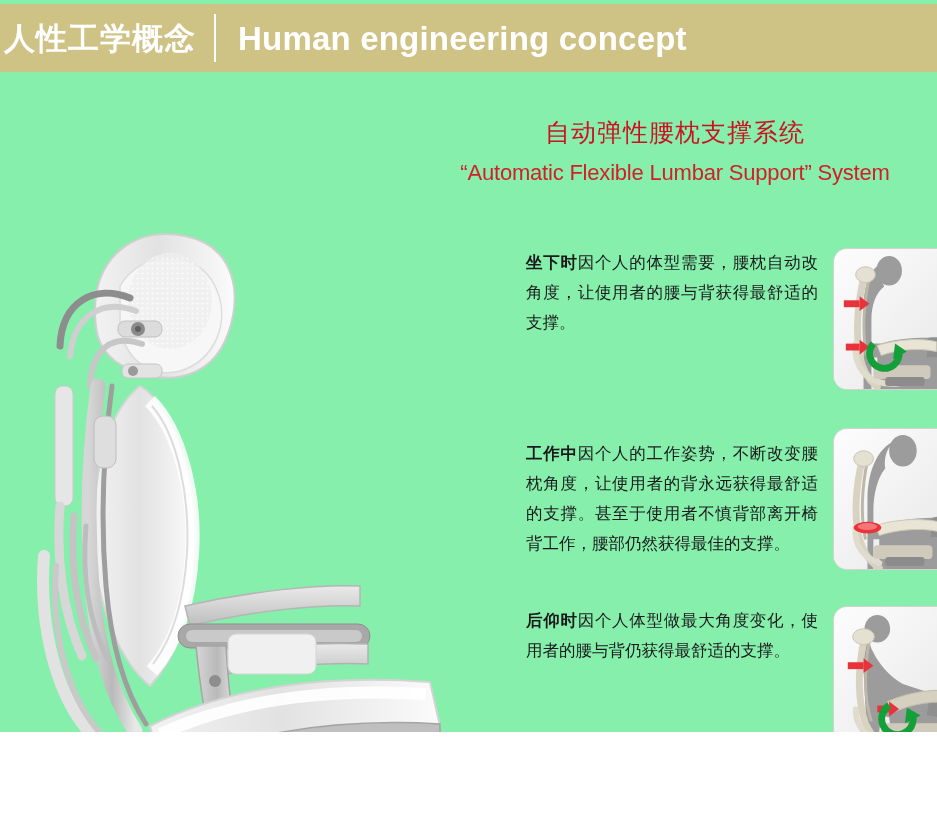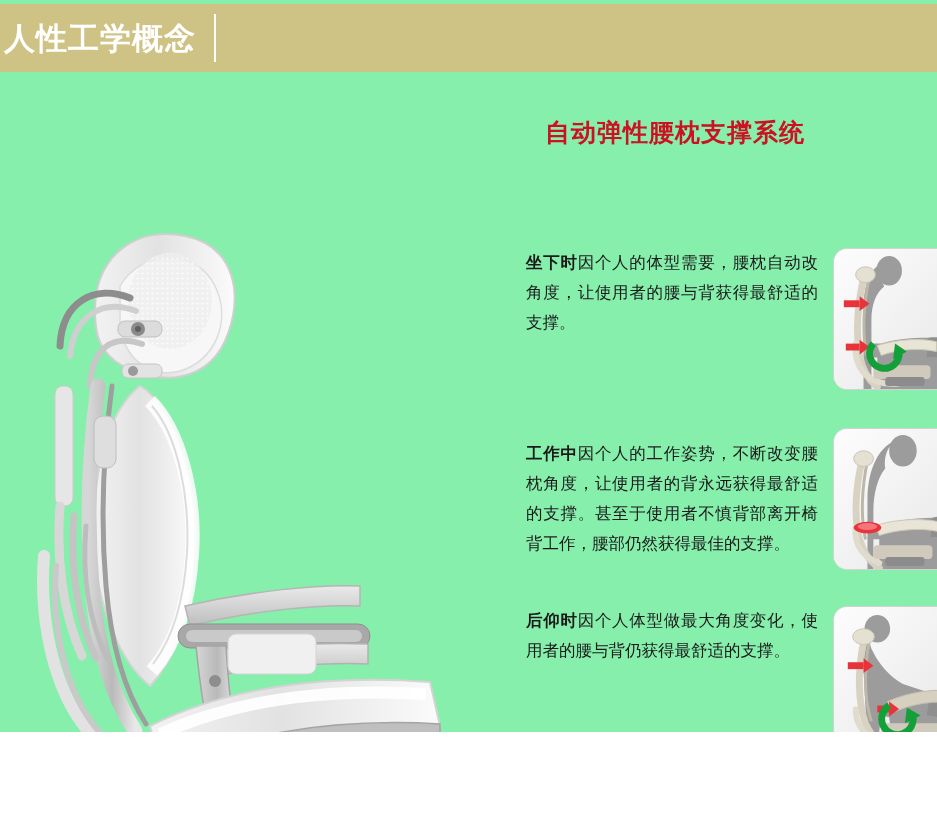--- a/index.html
+++ b/index.html
@@ -26,21 +26,21 @@
     width:2px;height:48px;background:#ffffff;margin:0 22px 0 18px;flex:0 0 auto;
   }
   .header-en{
     color:#ffffff;font-weight:bold;font-size:33px;white-space:nowrap;line-height:1;
     letter-spacing:.2px;
   }
 
   
   .right-col{position:absolute;left:415px;top:118px;width:520px;}
   .title-cn{
-    color:#cc1122;font-weight:bold;font-size:25px;text-align:center;
+    color:#cc1122;font-weight:normal;font-size:25px;text-align:center;
     letter-spacing:1px;line-height:1.2;
     font-family:"DejaVu Sans","Liberation Sans",sans-serif;
   }
   .title-en{
     color:#d21f2a;font-size:22px;text-align:center;margin-top:12px;
     letter-spacing:-.2px;white-space:nowrap;
   }
 
   
   .features{position:absolute;left:478px;top:248px;width:450px;}
@@ -71,20 +71,21 @@
   .chair-photo svg{display:block;width:100%;height:100%;}
 </style>
 </head>
 <body>
 
 <div id="page">
 
   <div class="header-band">
     <span class="header-cn">人性工学概念</span>
     <span class="header-div"></span>
+    <span class="header-en">Human engineering concept</span>
   </div>
 
   <div class="chair-photo">
     <svg viewBox="0 0 460 730" xmlns="http://www.w3.org/2000/svg">
       <defs>
         <linearGradient id="mesh" x1="0" y1="0" x2="1" y2="0">
           <stop offset="0%" stop-color="#f2f2f2"></stop>
           <stop offset="45%" stop-color="#e2e2e2"></stop>
           <stop offset="100%" stop-color="#fbfbfb"></stop>
         </linearGradient>
@@ -161,20 +162,21 @@
       <circle cx="336" cy="700" r="5" fill="#a7a7a7"></circle>
       <path d="M138 676 C160 700 182 716 204 724" fill="none" stroke="url(#chrome)" stroke-width="13" stroke-linecap="round"></path>
       <path d="M150 700 C168 716 186 726 202 730" fill="none" stroke="#b9b9b9" stroke-width="7" stroke-linecap="round"></path>
 
       <rect x="180" y="740" width="20" height="60" rx="5" fill="url(#chrome)"></rect>
     </svg>
   </div>
 
   <div class="right-col">
     <div class="title-cn">自动弹性腰枕支撑系统</div>
+    <div class="title-en">“Automatic Flexible Lumbar Support” System</div>
   </div>
 
   <div class="features">
 
     <div class="feature-row r1">
       <div class="feature-text">
         <b>坐下时</b><span>因个人的体型需要，腰枕自动改角度，让使用者的腰与背获得最舒适的支撑。</span>
       </div>
       <div class="thumb">
         <svg viewBox="0 0 130 142" xmlns="http://www.w3.org/2000/svg">

